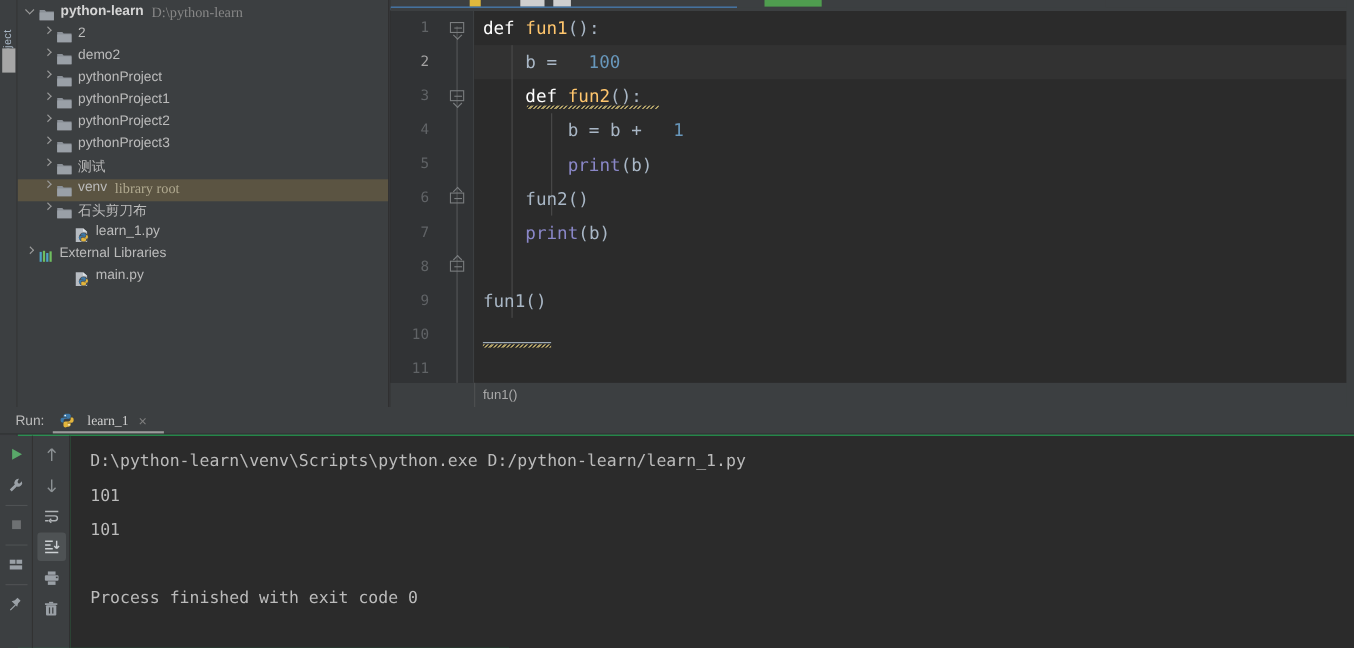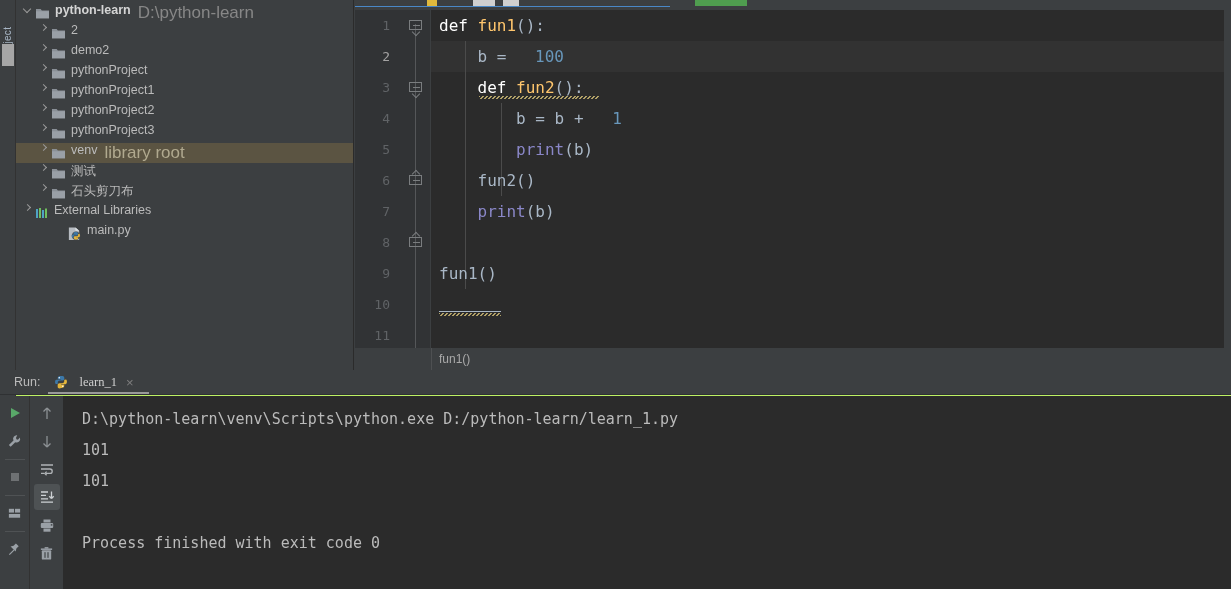--- a/index.html
+++ b/index.html
@@ -54,21 +54,21 @@
   }
   .arrow.down::before {
     content: ""; position: absolute; left: 2px; top: 3px;
     width: 5px; height: 5px;
     border-right: 1.4px solid #9a9a9a; border-bottom: 1.4px solid #9a9a9a;
     transform: rotate(45deg);
   }
   .ico { flex: 0 0 auto; margin-right: 5px; display:inline-flex; align-items:center; }
   .label-main { color: #bbbbbb; }
   .tree-row.bold .label-main { font-weight: bold; color: #d5d5d5; }
-  .label-sub { color: #878787; margin-left: 7px; font-size: 17px; }
+  .label-sub { color: #878787; margin-left: 7px; font-size: 13px; font-family: Liberation Serif, serif; }
   .tree-row.selected .label-sub { color: #b0a98f; }
 
   
   .d0 { padding-left: 6px; }
   .d1 { padding-left: 22px; }
   .d2 { padding-left: 38px; }
 
   
   .editor-wrap {
     position: absolute; left: 355px; top: 0; right: 0; height: 370px;
@@ -167,21 +167,21 @@
     display: flex; align-items: center; padding-left: 84px;
   }
   .bc-divider {
     position: absolute; left: 76px; top: 0; width: 1px; height: 22px;
     background: #4e5052;
   }
 
   
   .run-panel {
     position: absolute; left: 0; top: 370px; right: 0; bottom: 0;
-    background: #bef264;
+    background: #22c55e;
   }
   .run-header {
     position: relative; height: 25px; background: #3c3f41;
     display: flex; align-items: center; border-bottom: 1px solid #2f3133;
   }
   .run-label {
     font-size: 12.5px; color: #bbbbbb; padding-left: 14px; padding-right: 10px;
   }
   .run-tab {
     position: relative; display: flex; align-items: center; height: 25px;
@@ -304,50 +304,63 @@
         <div class="tree-row d1">
           <span class="arrow right"></span>
           <span class="ico">
             <svg width="15" height="13" viewBox="0 0 16 14">
               <path d="M1 2.2h5l1.3 1.6H15v8.4H1z" fill="#8a9097"></path>
               <path d="M1 4.6h14v7.6H1z" fill="#9aa0a7"></path>
             </svg>
           </span>
           <span class="label-main">pythonProject3</span>
         </div>
+        <div class="tree-row d1">
+          <span class="arrow right"></span>
+          <span class="ico">
+            <svg width="15" height="13" viewBox="0 0 16 14">
+              <path d="M1 2.2h5l1.3 1.6H15v8.4H1z" fill="#8a9097"></path>
+              <path d="M1 4.6h14v7.6H1z" fill="#9aa0a7"></path>
+            </svg>
+          </span>
+          <span class="label-main">测试</span>
+        </div>
         <div class="tree-row d1 selected">
           <span class="arrow right"></span>
           <span class="ico">
             <svg width="15" height="13" viewBox="0 0 16 14">
               <path d="M1 2.2h5l1.3 1.6H15v8.4H1z" fill="#8a9097"></path>
               <path d="M1 4.6h14v7.6H1z" fill="#9aa0a7"></path>
             </svg>
           </span>
           <span class="label-main">venv</span>
           <span class="label-sub">library root</span>
         </div>
         <div class="tree-row d1">
           <span class="arrow right"></span>
           <span class="ico">
             <svg width="15" height="13" viewBox="0 0 16 14">
               <path d="M1 2.2h5l1.3 1.6H15v8.4H1z" fill="#8a9097"></path>
               <path d="M1 4.6h14v7.6H1z" fill="#9aa0a7"></path>
             </svg>
           </span>
-          <span class="label-main">测试</span>
-        </div>
-        <div class="tree-row d1">
-          <span class="arrow right"></span>
-          <span class="ico">
-            <svg width="15" height="13" viewBox="0 0 16 14">
-              <path d="M1 2.2h5l1.3 1.6H15v8.4H1z" fill="#8a9097"></path>
-              <path d="M1 4.6h14v7.6H1z" fill="#9aa0a7"></path>
-            </svg>
-          </span>
           <span class="label-main">石头剪刀布</span>
+        </div>
+        <div class="tree-row d2">
+          <span class="arrow "></span>
+          <span class="ico">
+            <svg width="15" height="15" viewBox="0 0 16 16">
+              <path d="M2 1.5h7l4 3.6V15H2z" fill="#b7bcc2"></path>
+              <path d="M9 1.5l4 3.6H9z" fill="#dde1e4"></path>
+              <circle cx="9.6" cy="10.4" r="4.6" fill="#4b5053"></circle>
+              <path d="M9.3 6.4c-1.2 0-2.1.4-2.1 1.3v1h2.2v.3H6.3s-1.2 0-1.2 1.8 1.1 1.6 1.1 1.6h.8v-1.1c0-.8.7-1.4 1.5-1.4h1.9c.7 0 1.2-.5 1.2-1.2v-.8c0-.7-.5-1.2-1.2-1.4z" fill="#3c78a8"></path>
+              <path d="M9.9 14.4c1.2 0 2.1-.4 2.1-1.3v-1H9.8v-.3h2.8s1.2 0 1.2-1.8-1.1-1.6-1.1-1.6h-.8v1.1c0 .8-.7 1.4-1.5 1.4H8.5c-.7 0-1.2.5-1.2 1.2v.8c0 .7.5 1.2 1.2 1.4z" fill="#e3b53c"></path>
+            </svg>
+          </span>
+          <span class="label-main">learn_1.py</span>
         </div>
         <div class="tree-row d0">
           <span class="arrow right"></span>
           <span class="ico">
             <svg width="14" height="13" viewBox="0 0 14 13">
               <rect x="1" y="2" width="2" height="9" fill="#4fa3c4"></rect>
               <rect x="4" y="1" width="2" height="10" fill="#6fbf5f"></rect>
               <rect x="7" y="3" width="2" height="8" fill="#4fa3c4"></rect>
               <rect x="10" y="1.5" width="2" height="9.5" fill="#6fbf5f"></rect>
             </svg>

